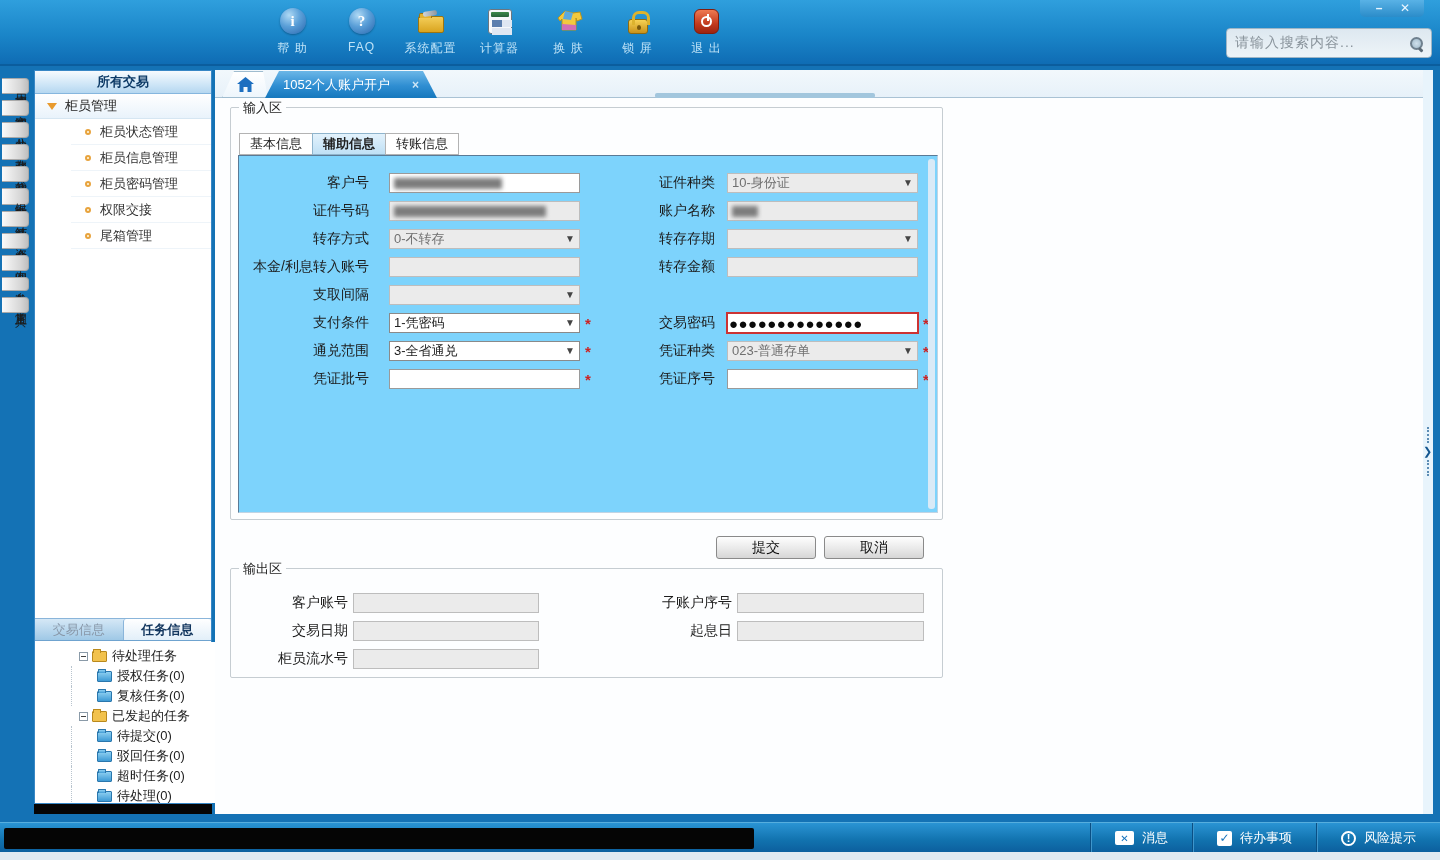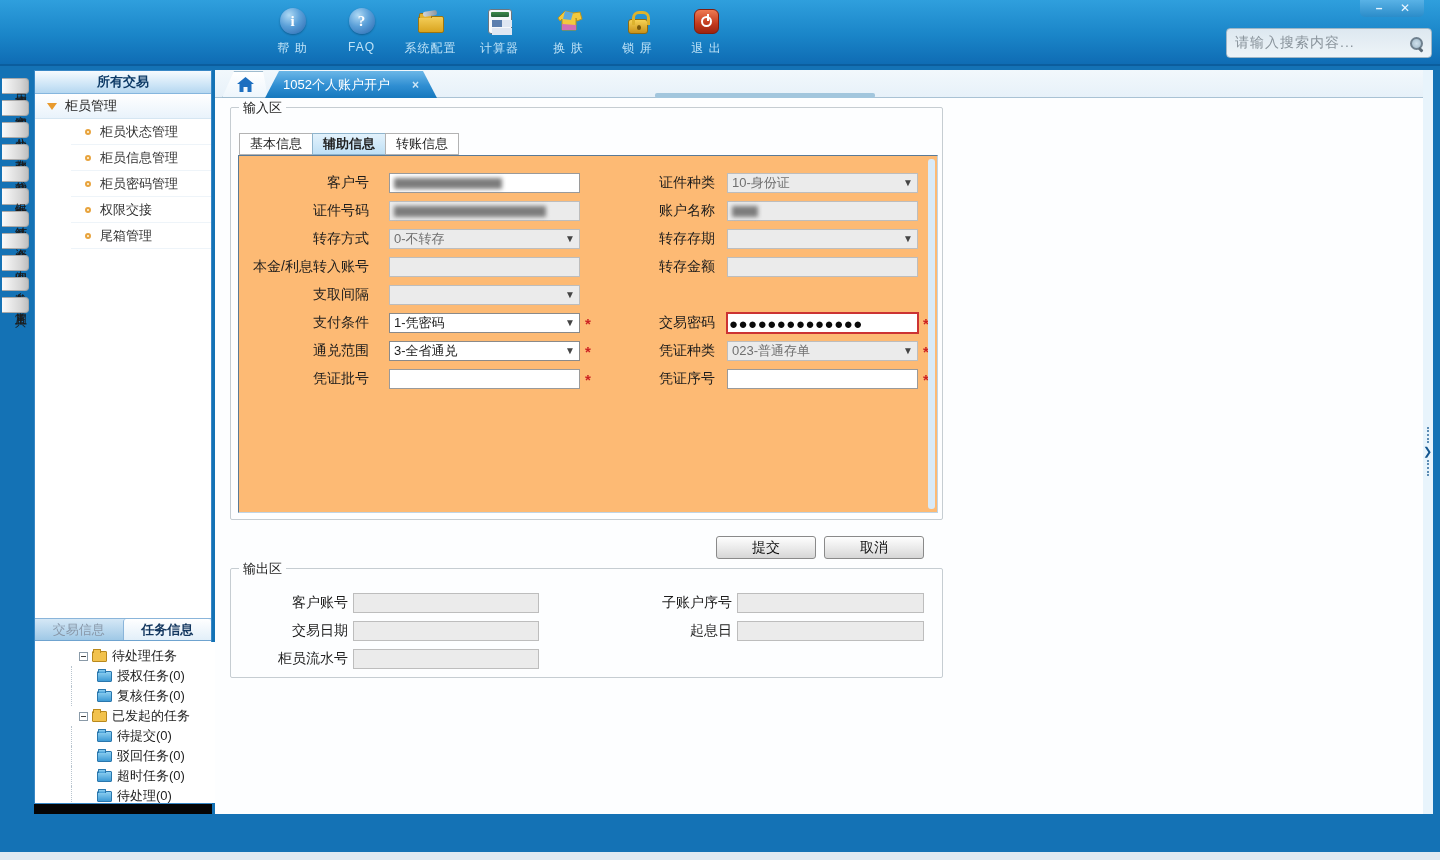--- a/index.html
+++ b/index.html
@@ -125,21 +125,21 @@
   
   .fset { position:absolute; border:1px solid #c6cdd2; border-radius:2px; background:#fdfeff; }
   .legend { position:absolute; top:-9px; left:8px; background:#fdfeff; padding:0 4px;
     font-size:13px; color:#222; }
   .fs-input { left:15px; top:37px; width:713px; height:413px; }
   .ftabs { position:absolute; left:8px; top:25px; display:flex; }
   .ftab { height:22px; padding:0 10px; display:flex; align-items:center; font-size:13px; color:#222;
     background:#fff; border:1px solid #b3b3b3; border-right:none; cursor:pointer; }
   .ftab:last-child { border-right:1px solid #b3b3b3; }
   .ftab.on { background:linear-gradient(180deg,#e3f2fc,#bfe0f5); border-color:#8fb4cc; font-weight:bold; }
-  .fpanel { position:absolute; left:7px; top:47px; width:700px; height:358px; background:#fdba74;
+  .fpanel { position:absolute; left:7px; top:47px; width:700px; height:358px; background:#7dd3fc;
     border-top:1px solid #5a7a96; border-left:1px solid #5a7a96;
     border-right:1px solid #c0d4e4; border-bottom:1px solid #c0d4e4; }
   .fscroll { position:absolute; right:2px; top:3px; width:7px; height:350px; background:#d9eaf7; border-radius:3px; }
   .flabel { position:absolute; height:20px; display:flex; align-items:center; justify-content:flex-end;
     font-size:14px; color:#1c1c1c; }
   .tin { position:absolute; height:20px; width:191px; background:#fff; border:1px solid #9a9a9a;
     font-size:13px; color:#222; display:flex; align-items:center; padding:0 4px; }
   .tin.dis { background:#ebebeb; border-color:#bdbdbd; color:#666; }
   .sel { position:absolute; height:20px; width:191px; background:#fff; border:1px solid #8a8a8a;
     font-size:13px; color:#222; display:flex; align-items:center; padding:0 16px 0 4px; cursor:pointer; }
@@ -452,15 +452,32 @@
 
     <div class="rstrip">
       <div class="handle">
         <div class="dots"></div>
         <div class="arr">❯</div>
         <div class="dots"></div>
       </div>
     </div>
   </div>
 
+  <div class="statusbar">
+    <div class="st-redact"></div>
+    <div class="st-items">
+      <div class="st-item">
+        <span class="ic-mail"></span>
+        <span>消息</span>
+      </div>
+      <div class="st-item">
+        <span class="ic-todo"></span>
+        <span>待办事项</span>
+      </div>
+      <div class="st-item">
+        <span class="ic-risk"></span>
+        <span>风险提示</span>
+      </div>
+    </div>
+  </div>
   <div class="bottomstrip"></div>
 
 </div>
 
 </body></html>

